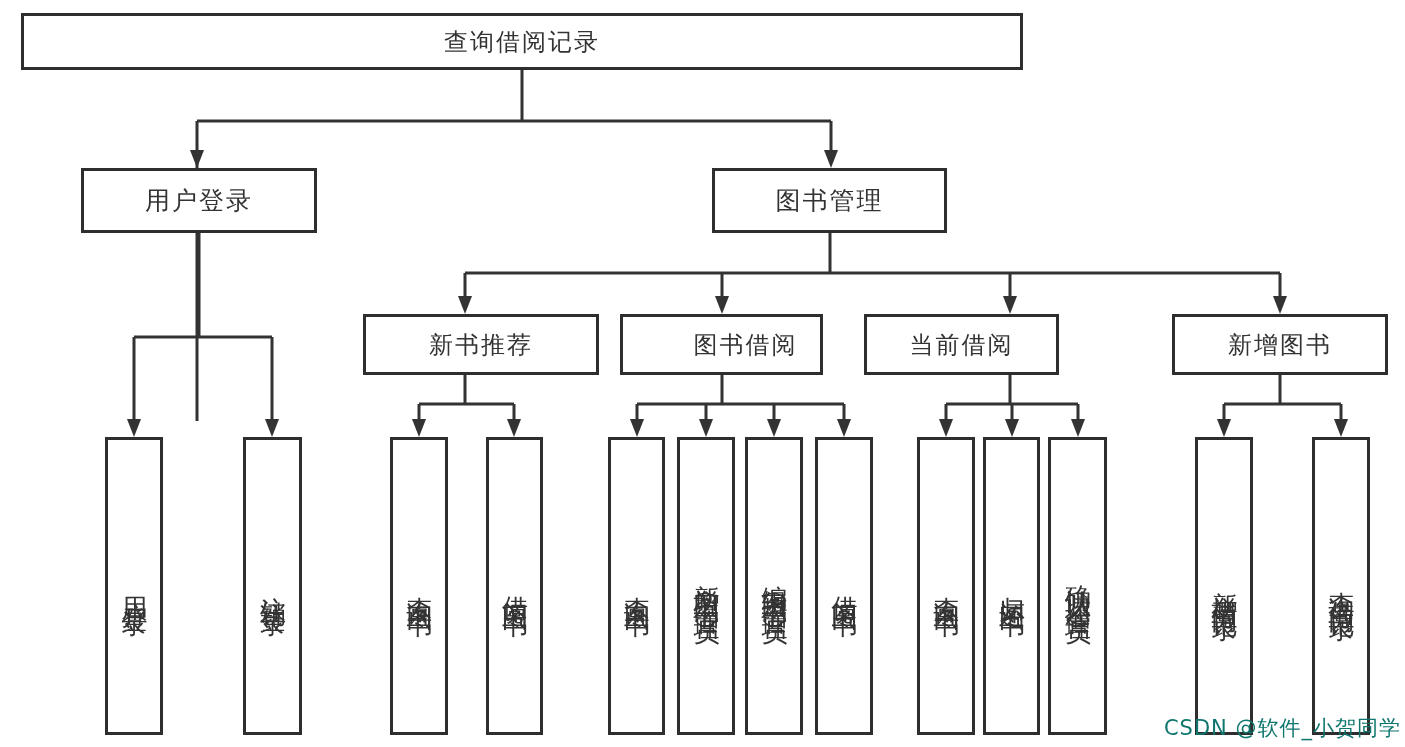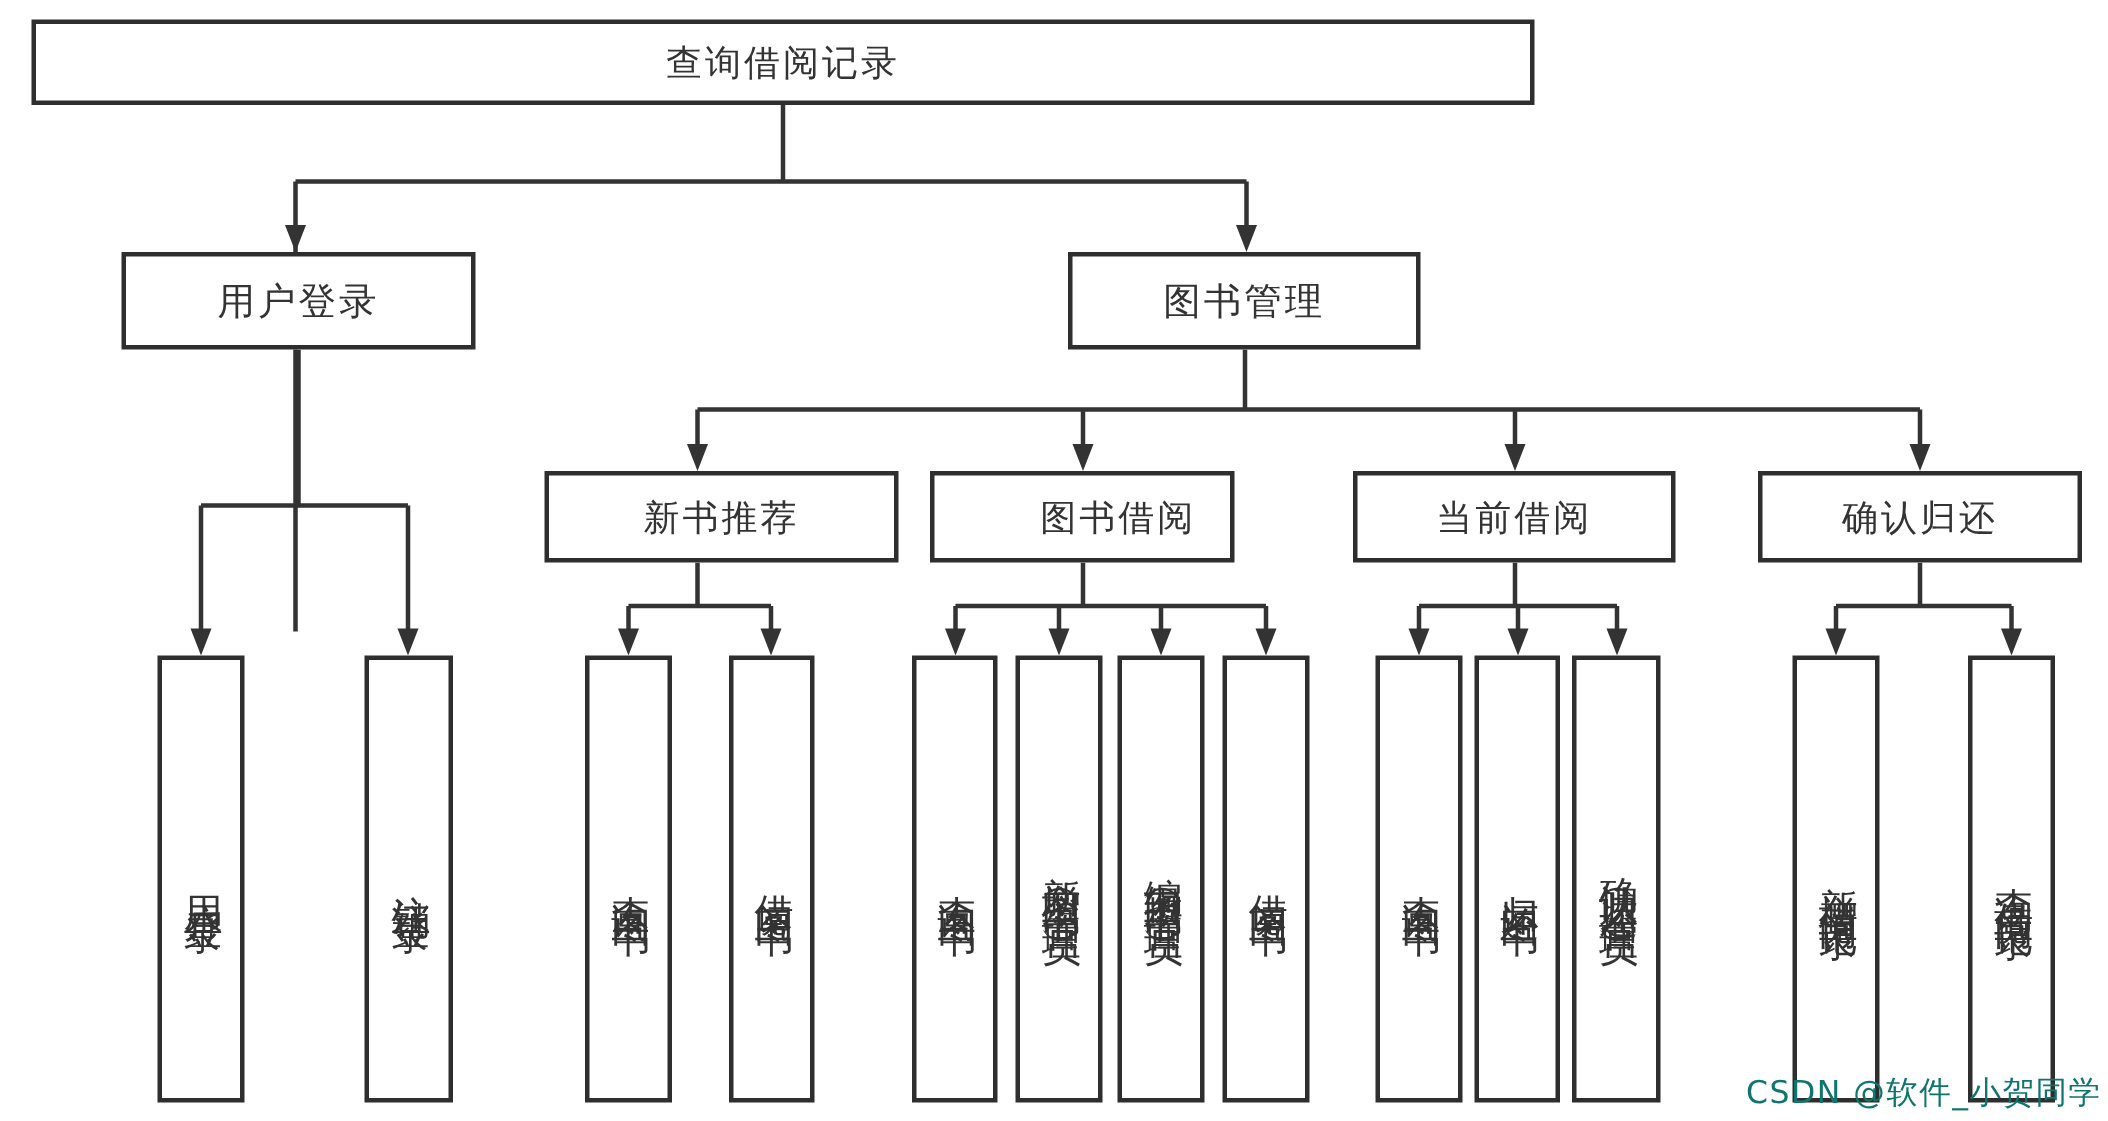--- a/index.html
+++ b/index.html
@@ -100,22 +100,22 @@
     </g>
   </svg>
 
   <div class="node hbox root">查询借阅记录</div>
 
   <div class="node hbox lvl2" style="left:81px; width:236px;">用户登录</div>
   <div class="node hbox lvl2" style="left:712px; width:235px;">图书管理</div>
 
   <div class="node hbox lvl3" style="left:363px; width:236px;">新书推荐</div>
   <div class="node hbox lvl3" style="left:620px; width:203px;padding-left:48px;">图书借阅</div>
-  <div class="node hbox lvl3" style="left:902px; width:215px;">当前借阅</div>
-  <div class="node hbox lvl3" style="left:1172px; width:216px;">确认归还</div>
+  <div class="node hbox lvl3" style="left:864px; width:195px;">当前借阅</div>
+  <div class="node hbox lvl3" style="left:1172px; width:216px;">新增图书</div>
 
   <div class="node vbox" style="left:105px; width:58px;">
     <span>用户登录</span>
   </div>
   <div class="node vbox" style="left:243px; width:59px;">
     <span>注销登录</span>
   </div>
 
   <div class="node vbox" style="left:390px; width:58px;">
     <span>查询图书</span>

